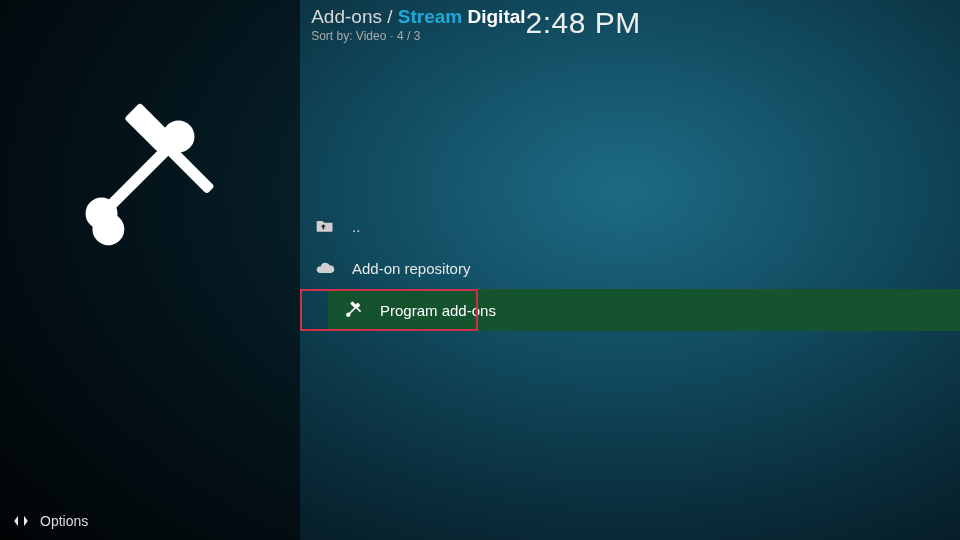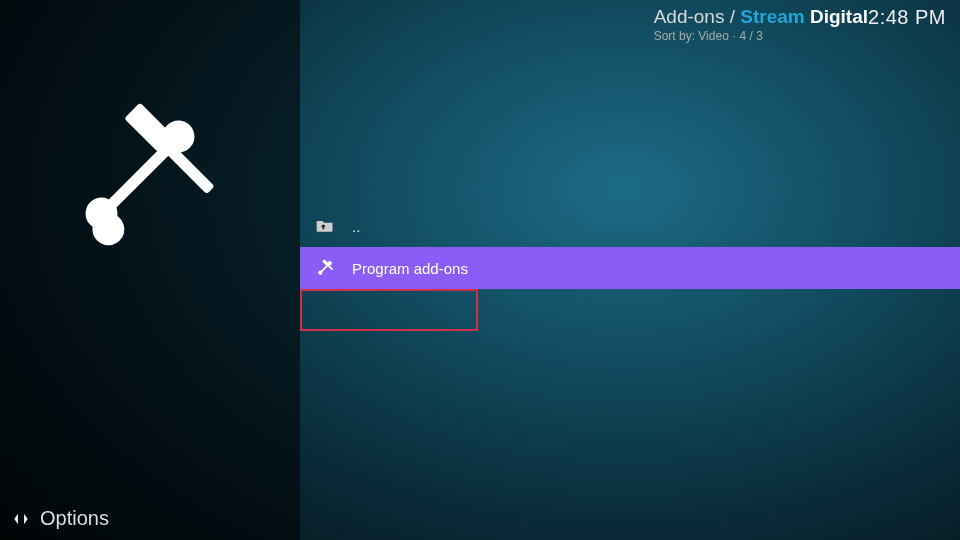--- a/index.html
+++ b/index.html
@@ -6,28 +6,28 @@
   html, body { width: 960px; height: 540px; overflow: hidden; font-family: Arial, Helvetica, sans-serif; }
   body {
     background: radial-gradient(ellipse 900px 600px at 65% 35%, #1d6b85 0%, #114a5e 30%, #0a2c3a 55%, #051820 75%, #000000 100%);
     color: #e8e8e8;
     position: relative;
   }
 
   .header {
     position: absolute;
     top: 6px; left: 6px; right: 14px;
-    display: flex; justify-content: flex-end; align-items: flex-start;
+    display: flex; justify-content: center; align-items: flex-start;
   }
   .breadcrumb-block { display: flex; flex-direction: column; }
   .breadcrumb { font-size: 19px; font-weight: 400; color: #d8d8d8; }
   .breadcrumb .accent { color: #1fa8d8; font-weight: 700; }
   .breadcrumb .title2 { color: #ffffff; font-weight: 700; }
   .sortline { font-size: 12px; color: #aaaaaa; margin-top: 1px; }
-  .clock { font-size: 20px; font-weight: 400; color: #eeeeee; letter-spacing: 0.5px; }
+  .clock { font-size: 30px; font-weight: 400; color: #eeeeee; letter-spacing: 0.5px; }
 
   .sidebar {
     position: absolute;
     top: 0; left: 0; bottom: 0;
     width: 300px;
     background: rgba(0,0,0,0.55);
   }
   .side-icon {
     position: absolute;
     top: 95px; left: 60px;
@@ -43,38 +43,39 @@
   .row {
     height: 42px;
     display: flex; align-items: center;
     padding-left: 14px;
     gap: 16px;
     cursor: pointer;
   }
   .row .ricon { width: 22px; height: 22px; flex-shrink: 0; display:flex; align-items:center; justify-content:center; }
   .row .label { font-size: 15px; color: #e6e6e6; }
   .row.selected {
-    background: #8b5cf6;
+    background: #14532d;
+    margin-left: 28px;
   }
   .row.selected .label { color: #ffffff; }
   .highlight-box {
     position: absolute;
     left: 300px;
     top: 289px;
     width: 178px;
     height: 42px;
     border: 2px solid #d03049;
     pointer-events: none;
   }
 
   .footer {
     position: absolute;
     bottom: 10px; left: 12px;
     display: flex; align-items: center; gap: 10px;
-    font-size: 20px; color: #dcdcdc;
+    font-size: 14px; color: #dcdcdc;
   }
 
   svg { display:block; }
 </style>
 </head>
 <body>
 
 <div class="sidebar">
   <div class="side-icon">
     <svg viewBox="0 0 100 100" width="160" height="160">
@@ -120,20 +121,28 @@
   <div class="row">
     <span class="ricon">
       <svg viewBox="0 0 24 24" width="20" height="20" fill="#cfcfcf">
         <path d="M3 6h6l2 2h10v10a1 1 0 0 1-1 1H3a1 1 0 0 1-1-1V7a1 1 0 0 1 1-1z"></path>
         <path d="M11 16v-3h2l-3-3-3 3h2v3z" fill="#1a1a1a"></path>
       </svg>
     </span>
     <span class="label">..</span>
   </div>
 
+  <div class="row">
+    <span class="ricon">
+      <svg viewBox="0 0 24 24" width="20" height="20" fill="#cfcfcf">
+        <path d="M19 18H6a4 4 0 1 1 .8-7.93A6 6 0 0 1 18 9a4 4 0 0 1 1 9z"></path>
+      </svg>
+    </span>
+    <span class="label">Add-on repository</span>
+  </div>
 
   <div class="row selected">
     <span class="ricon">
       <svg viewBox="0 0 24 24" width="20" height="20" fill="#ffffff">
         <g transform="rotate(45 12 12)">
           <rect x="4" y="5" width="7" height="4" rx="1"></rect>
           <rect x="11" y="6" width="9" height="2" rx="1"></rect>
         </g>
         <g transform="rotate(-45 12 12)">
           <rect x="4" y="11" width="16" height="2" rx="1"></rect>

